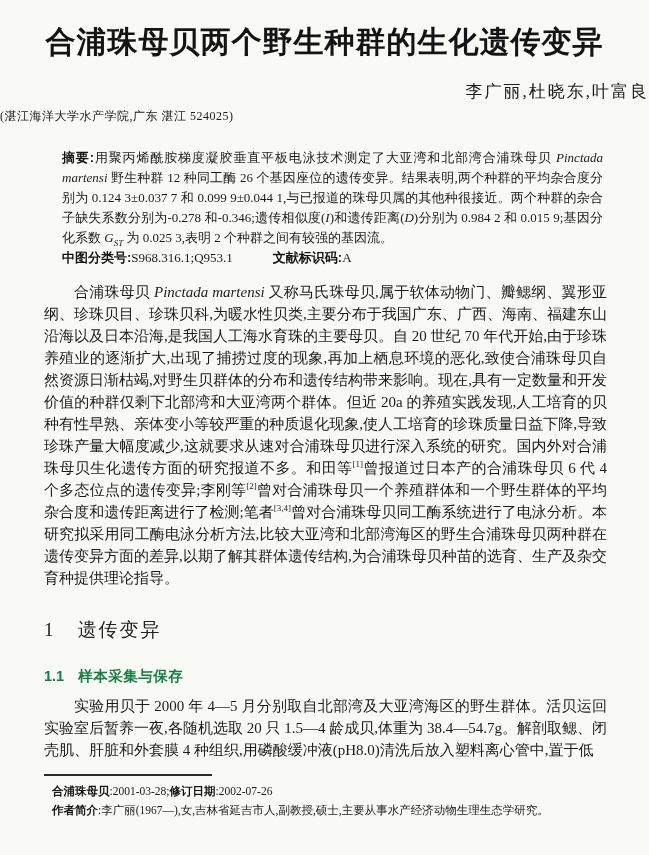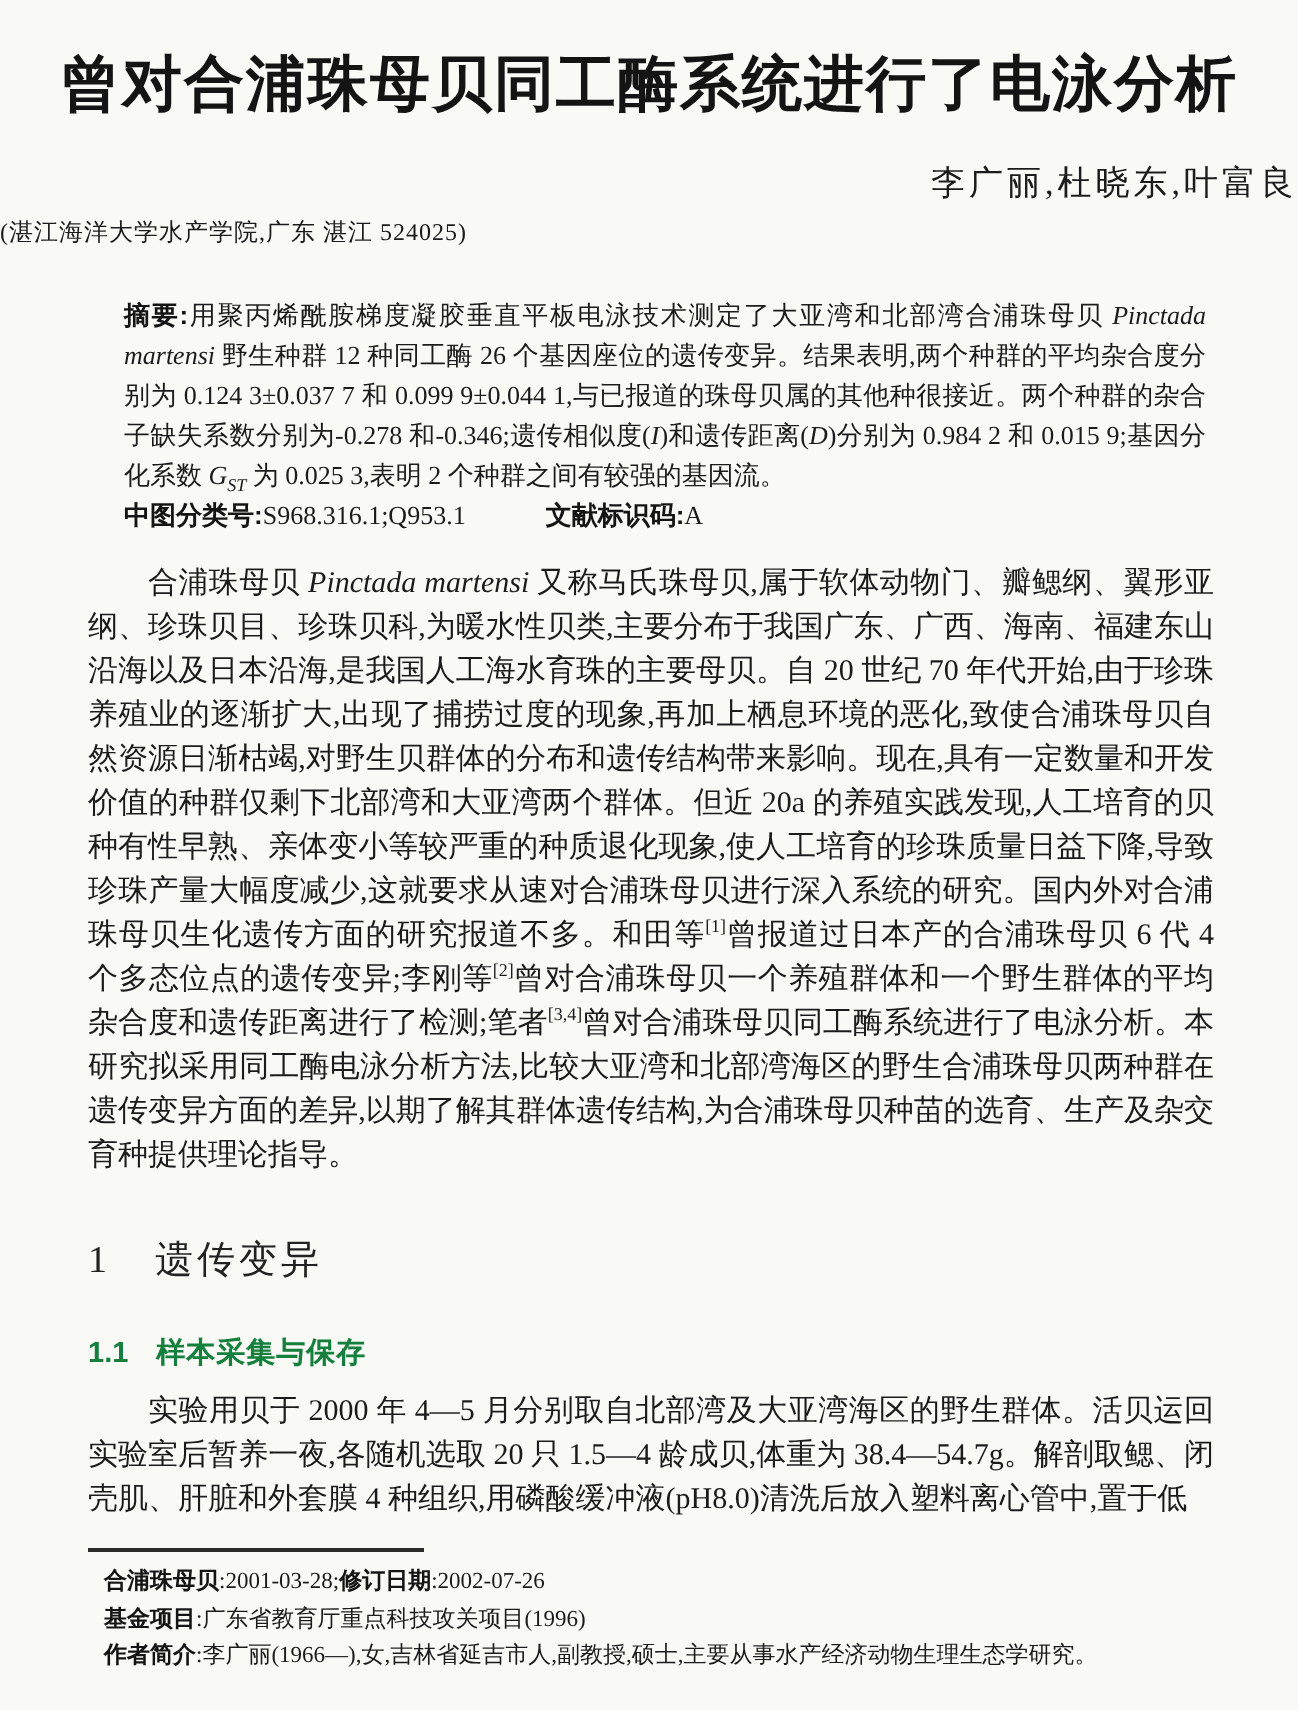--- a/index.html
+++ b/index.html
@@ -89,21 +89,21 @@
     line-height: 18.5px;
     text-align: left;
   }
   .footnotes p { margin: 0; }
 </style>
 </head>
 <body>
 
 <div class="page">
 
-  <h1 class="paper-title">曾对合浦珠母贝同工酶系统进行了电泳分析</h1>
+  <h1 class="paper-title">合浦珠母贝两个野生种群的生化遗传变异</h1>
 
   <div class="authors">李广丽,杜晓东,叶富良</div>
 
   <div class="affiliation">(湛江海洋大学水产学院,广东 湛江 524025)</div>
 
   <div class="abstract-block">
     <p><span class="hei">摘要:</span><span>用聚丙烯酰胺梯度凝胶垂直平板电泳技术测定了大亚湾和北部湾合浦珠母贝 </span><i>Pinctada martensi</i><span> 野生种群 12 种同工酶 26 个基因座位的遗传变异。结果表明,两个种群的平均杂合度分别为 0.124 3±0.037 7 和 0.099 9±0.044 1,与已报道的珠母贝属的其他种很接近。两个种群的杂合子缺失系数分别为-0.278 和-0.346;遗传相似度(</span><i>I</i><span>)和遗传距离(</span><i>D</i><span>)分别为 0.984 2 和 0.015 9;基因分化系数 </span><i>G</i><sub>ST</sub><span> 为 0.025 3,表明 2 个种群之间有较强的基因流。</span></p>
     <p><span class="hei">中图分类号:</span><span>S968.316.1;Q953.1</span><span class="clc-gap"></span><span class="hei">文献标识码:</span><span>A</span></p>
   </div>
 
@@ -112,17 +112,16 @@
   <h2 class="section-heading"><span class="sec-num">1</span><span>遗传变异</span></h2>
 
   <h3 class="subsection-heading"><span class="sub-num">1.1</span><span>样本采集与保存</span></h3>
 
   <p class="body-par methods-par">实验用贝于 2000 年 4—5 月分别取自北部湾及大亚湾海区的野生群体。活贝运回实验室后暂养一夜,各随机选取 20 只 1.5—4 龄成贝,体重为 38.4—54.7g。解剖取鳃、闭壳肌、肝脏和外套膜 4 种组织,用磷酸缓冲液(pH8.0)清洗后放入塑料离心管中,置于低</p>
 
   <div class="footnote-sep"></div>
 
   <div class="footnotes">
     <p><span class="hei">合浦珠母贝</span><span>:2001-03-28;</span><span class="hei">修订日期</span><span>:2002-07-26</span></p>
-    <p><span class="hei">基金项目</span><span>:广东省教育厅重点科技攻关项目(1996)</span></p>
-    <p><span class="hei">作者简介</span><span>:李广丽(1966—),女,吉林省延吉市人,副教授,硕士,主要从事水产经济动物生理生态学研究。</span></p>
+    <p><span class="hei">作者简介</span><span>:李广丽(1967—),女,吉林省延吉市人,副教授,硕士,主要从事水产经济动物生理生态学研究。</span></p>
   </div>
 
 </div>
 
 </body></html>

